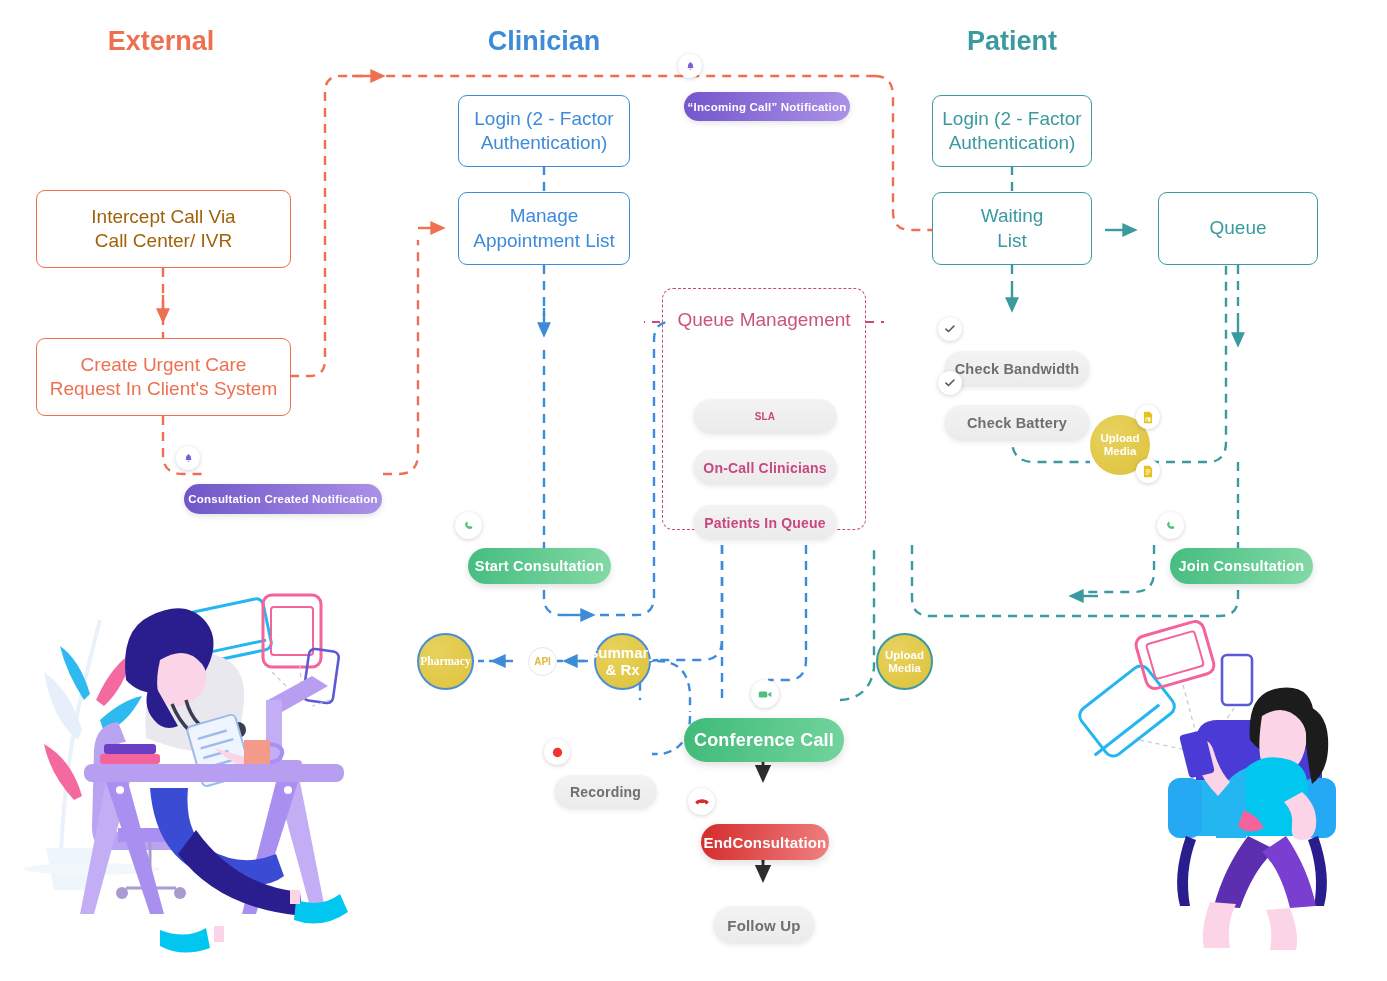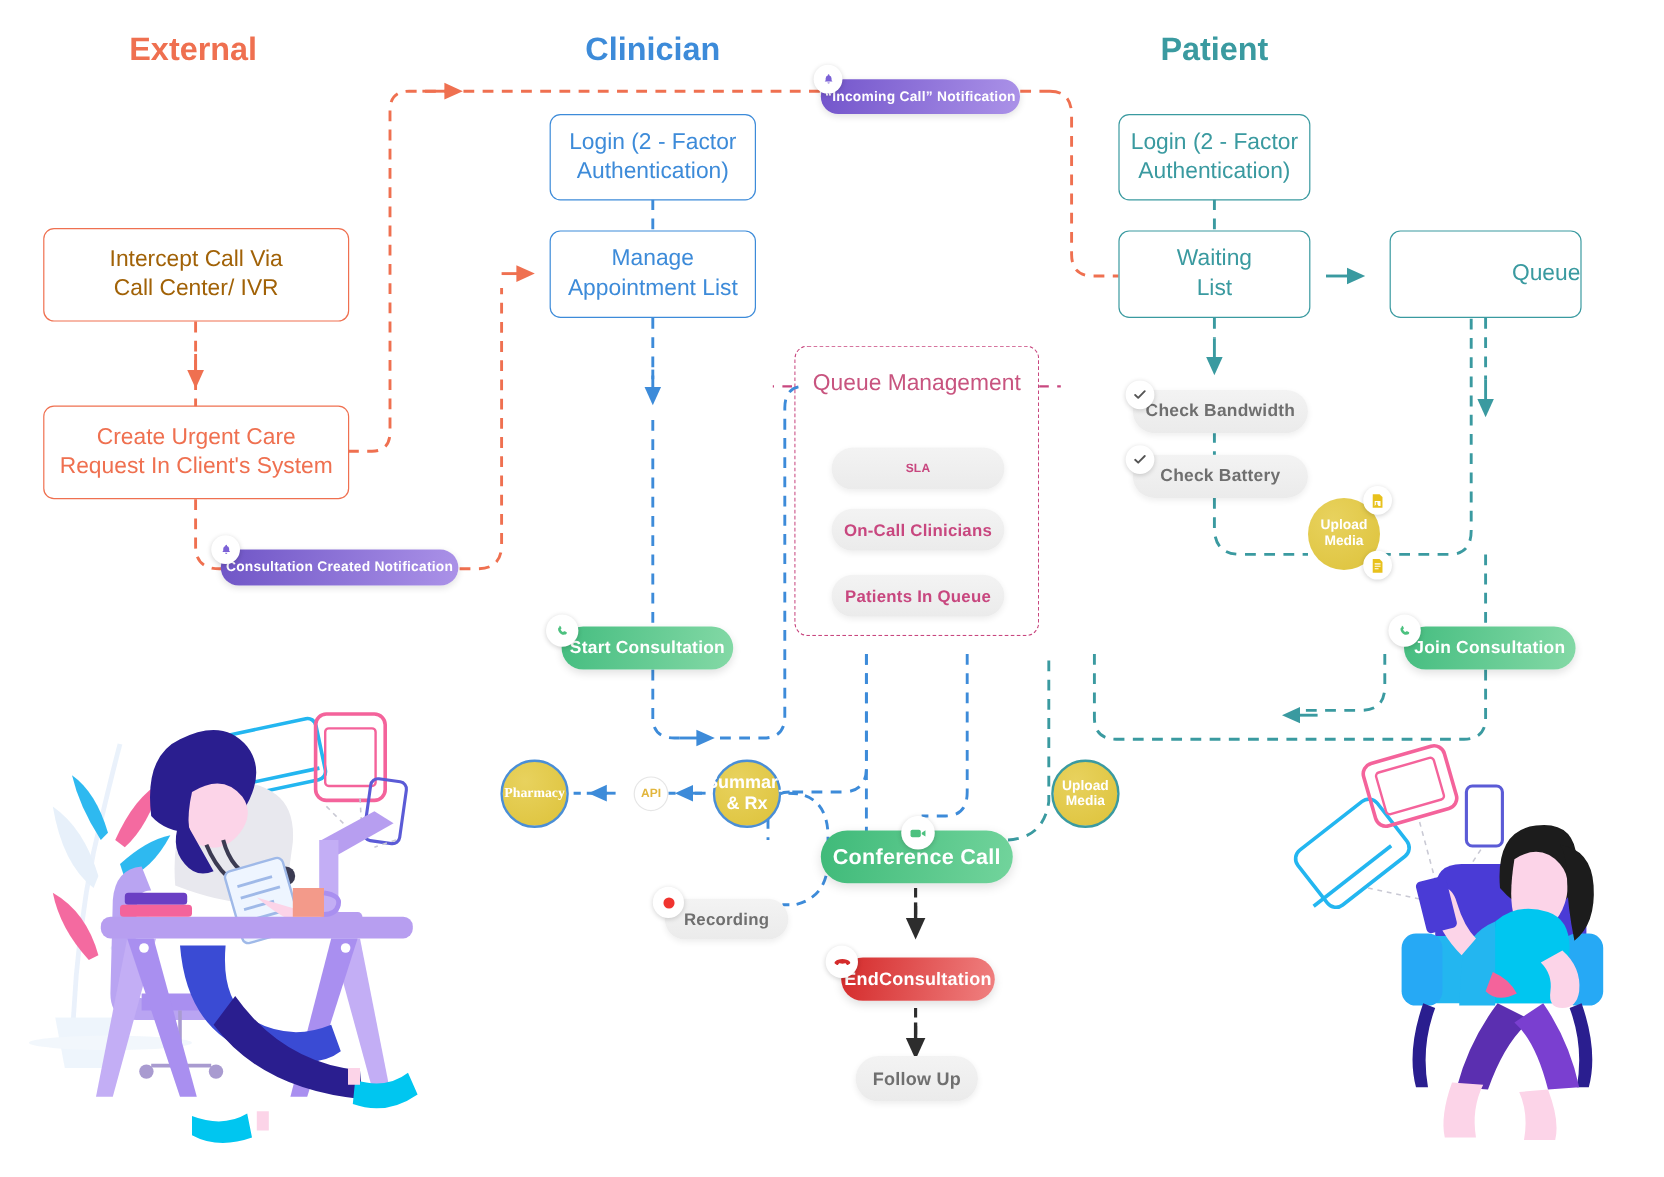--- a/index.html
+++ b/index.html
@@ -11,21 +11,21 @@
   #art{z-index:0;}
   .node{position:absolute;z-index:3;box-sizing:border-box;}
 
   .col-title{font-size:27px;font-weight:bold;text-align:center;white-space:nowrap;}
 
   .rbox{border-radius:9px;border:1.6px solid;background:#fff;display:flex;
         align-items:center;justify-content:center;text-align:center;
         font-size:19px;line-height:1.28;font-weight:400;}
 
   .pill{border-radius:999px;display:flex;align-items:center;justify-content:center;
-        text-align:center;font-weight:bold;color:#fff;letter-spacing:.2px;}
+        text-align:center;font-weight:bold;color:#fff;letter-spacing:.2px;margin-top:26px;}
   .pill-grey{background:linear-gradient(180deg,#f3f3f3,#ebebeb);color:#6f6f6f;
         box-shadow:0 2px 5px rgba(0,0,0,.07);}
   .badge{position:absolute;border-radius:50%;background:#fff;
         box-shadow:0 1px 4px rgba(0,0,0,.18);display:flex;align-items:center;
         justify-content:center;z-index:4;}
 
   .circ{border-radius:50%;display:flex;align-items:center;justify-content:center;
         text-align:center;color:#fff;font-weight:bold;line-height:1.12;}
 
   .qm-box{border:1.8px dashed #c8477f;border-radius:11px;background:transparent;}
@@ -319,21 +319,21 @@
   <div class="node rbox" style="left:932px;top:95px;width:160px;height:72px;border-color:#3a9aa0;color:#3a9aa0;">
     <span style="white-space:pre-line">Login (2 - Factor
 Authentication)</span>
   </div>
 
   <div class="node rbox" style="left:932px;top:192px;width:160px;height:73px;border-color:#3a9aa0;color:#3a9aa0;">
     <span style="white-space:pre-line">Waiting
 List</span>
   </div>
 
-  <div class="node rbox" style="left:1158px;top:192px;width:160px;height:73px;border-color:#3a9aa0;color:#3a9aa0;justify-content:flex-end;">
+  <div class="node rbox" style="left:1158px;top:192px;width:160px;height:73px;border-color:#3a9aa0;color:#3a9aa0;">
     <span style="white-space:pre-line">Queue</span>
   </div>
 
   <div class="node" style="left:944px;top:325px;">
     <div class="pill pill-grey" style="position:relative;width:146px;height:36px;font-size:14.5px;">
       <span>Check Bandwidth</span>
     </div>
     <div class="badge" style="left:-6px;top:-8px;width:24px;height:24px;">
       <svg width="12" height="12" viewBox="0 0 16 16">
           <path d="M2.6 8.2 6 11.4 13.3 4" stroke="#555" stroke-width="2.1" fill="none" stroke-linecap="round" stroke-linejoin="round"></path>

